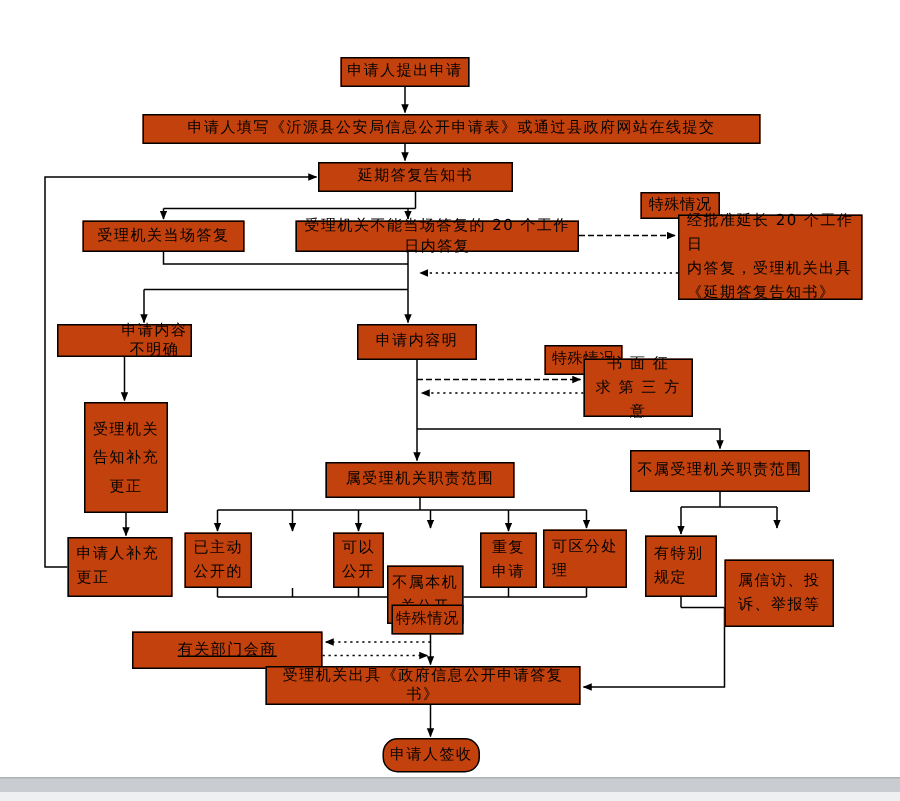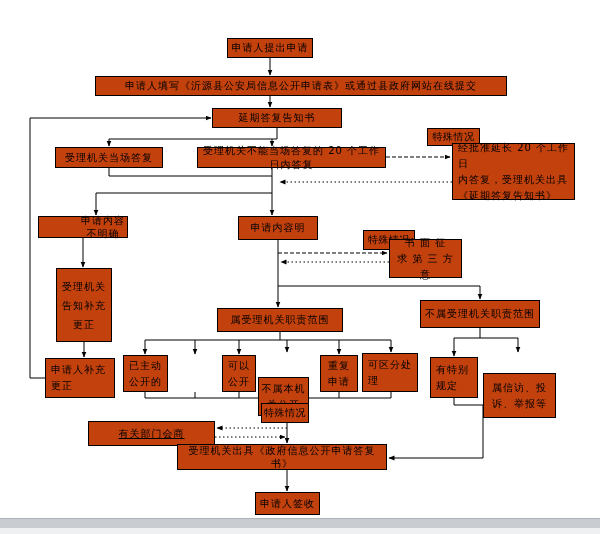--- a/index.html
+++ b/index.html
@@ -140,17 +140,17 @@
 申请</div>
   <div class="node left lh16" style="left:362px;top:353px;width:56px;height:39px;">可区分处
 理</div>
   <div class="node left lh16" style="left:430px;top:357px;width:48px;height:41px;">有特别
 规定</div>
   <div class="node lh16" style="left:483px;top:353px;width:73px;height:45px;margin-top:20px;">属信访、投
 诉、举报等</div>
   <div class="node small" style="left:224px;top:403px;width:48px;height:20px;">特殊情况</div>
   <div class="node" style="left:88px;top:421px;width:127px;height:25px;text-decoration:underline;">有关部门会商</div>
   <div class="node" style="left:177px;top:444px;width:210px;height:26px;">受理机关出具《政府信息公开申请答复书》</div>
-  <div class="node" style="left:255px;top:492px;width:65px;height:23px;">申请人签收</div>
+  <div class="node" style="left:255px;top:492px;width:65px;height:23px;border-radius:10px;">申请人签收</div>
 
   <div class="bottom-bar"></div>
   <div class="bottom-bar-light"></div>
 </div>
 
 </body></html>

